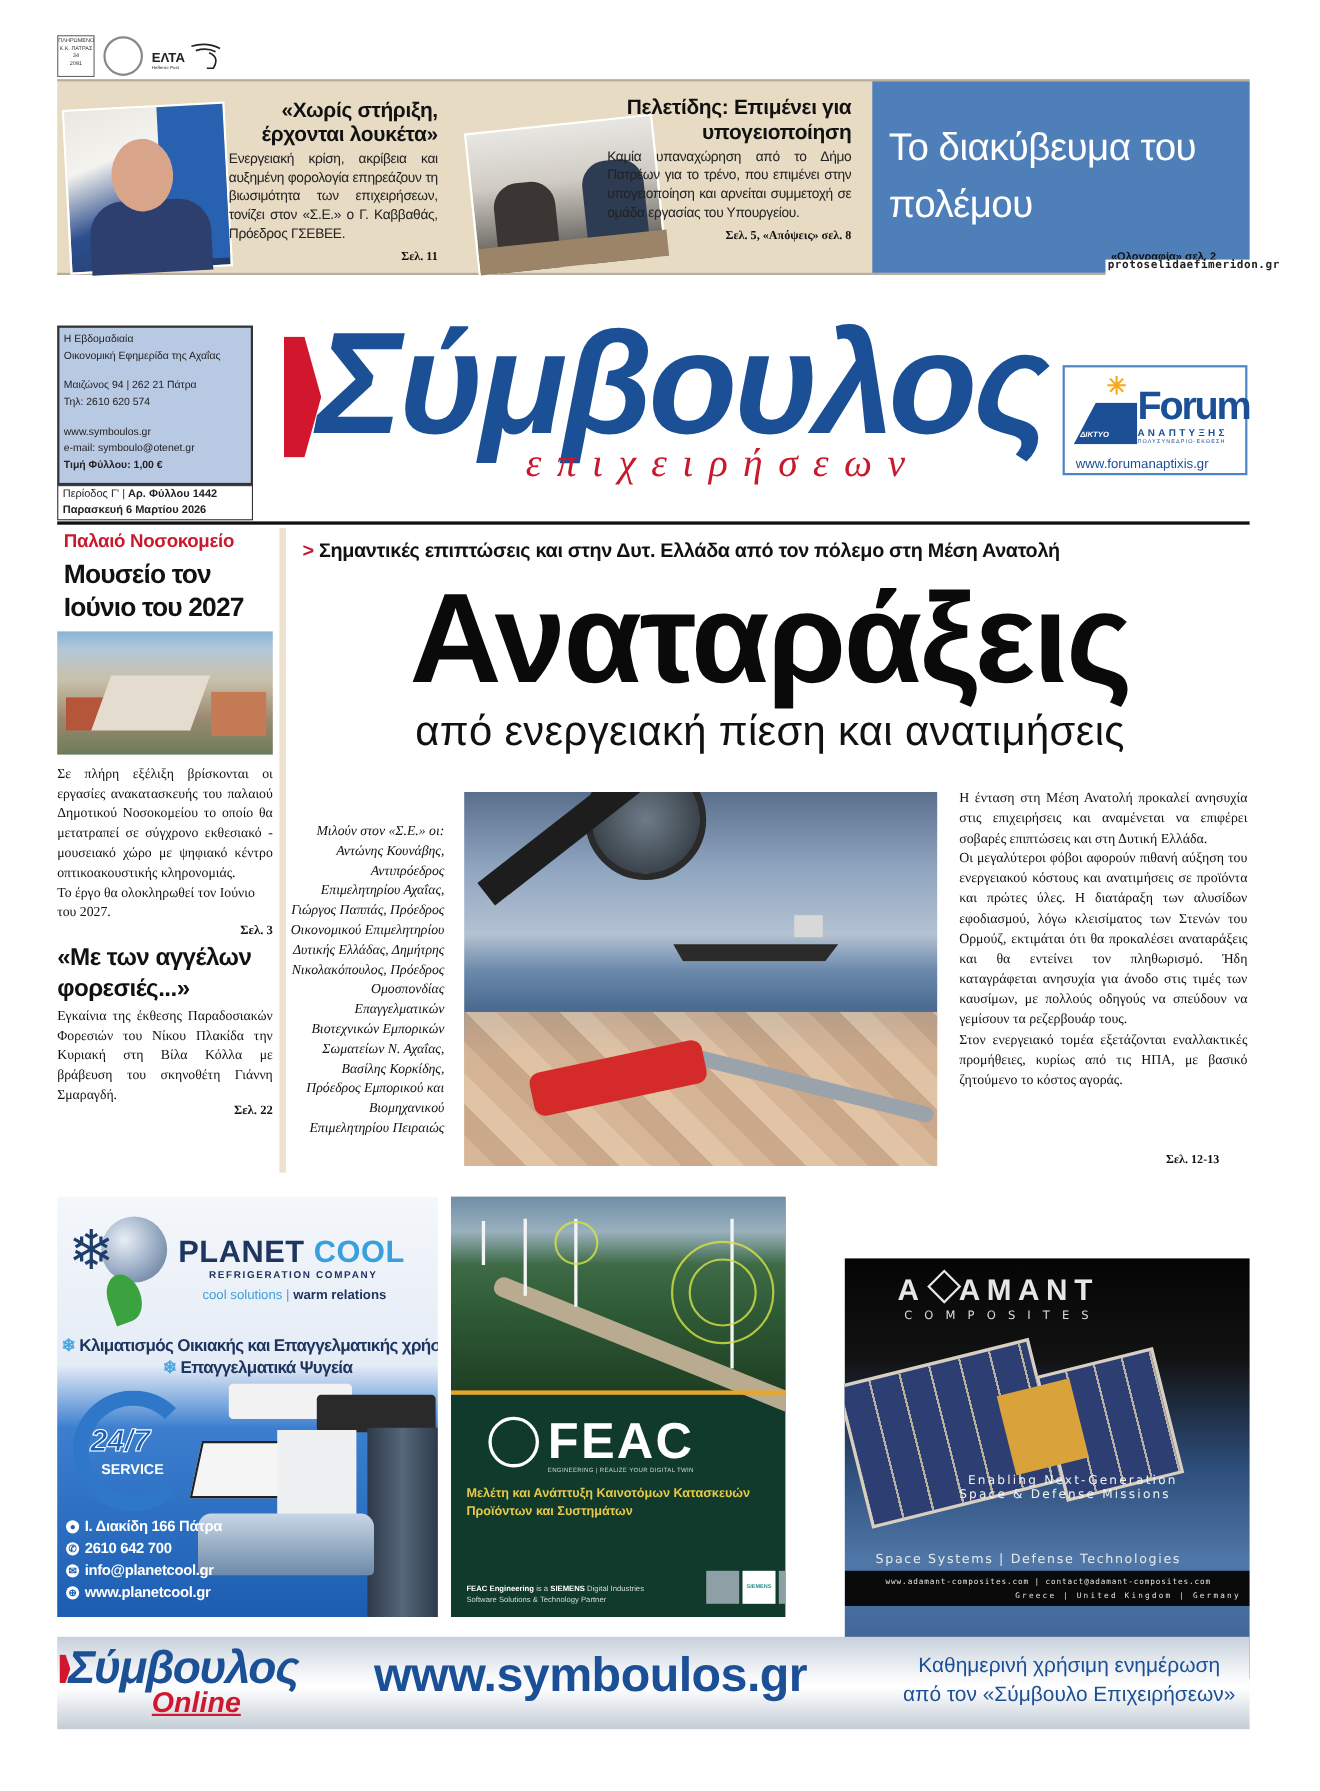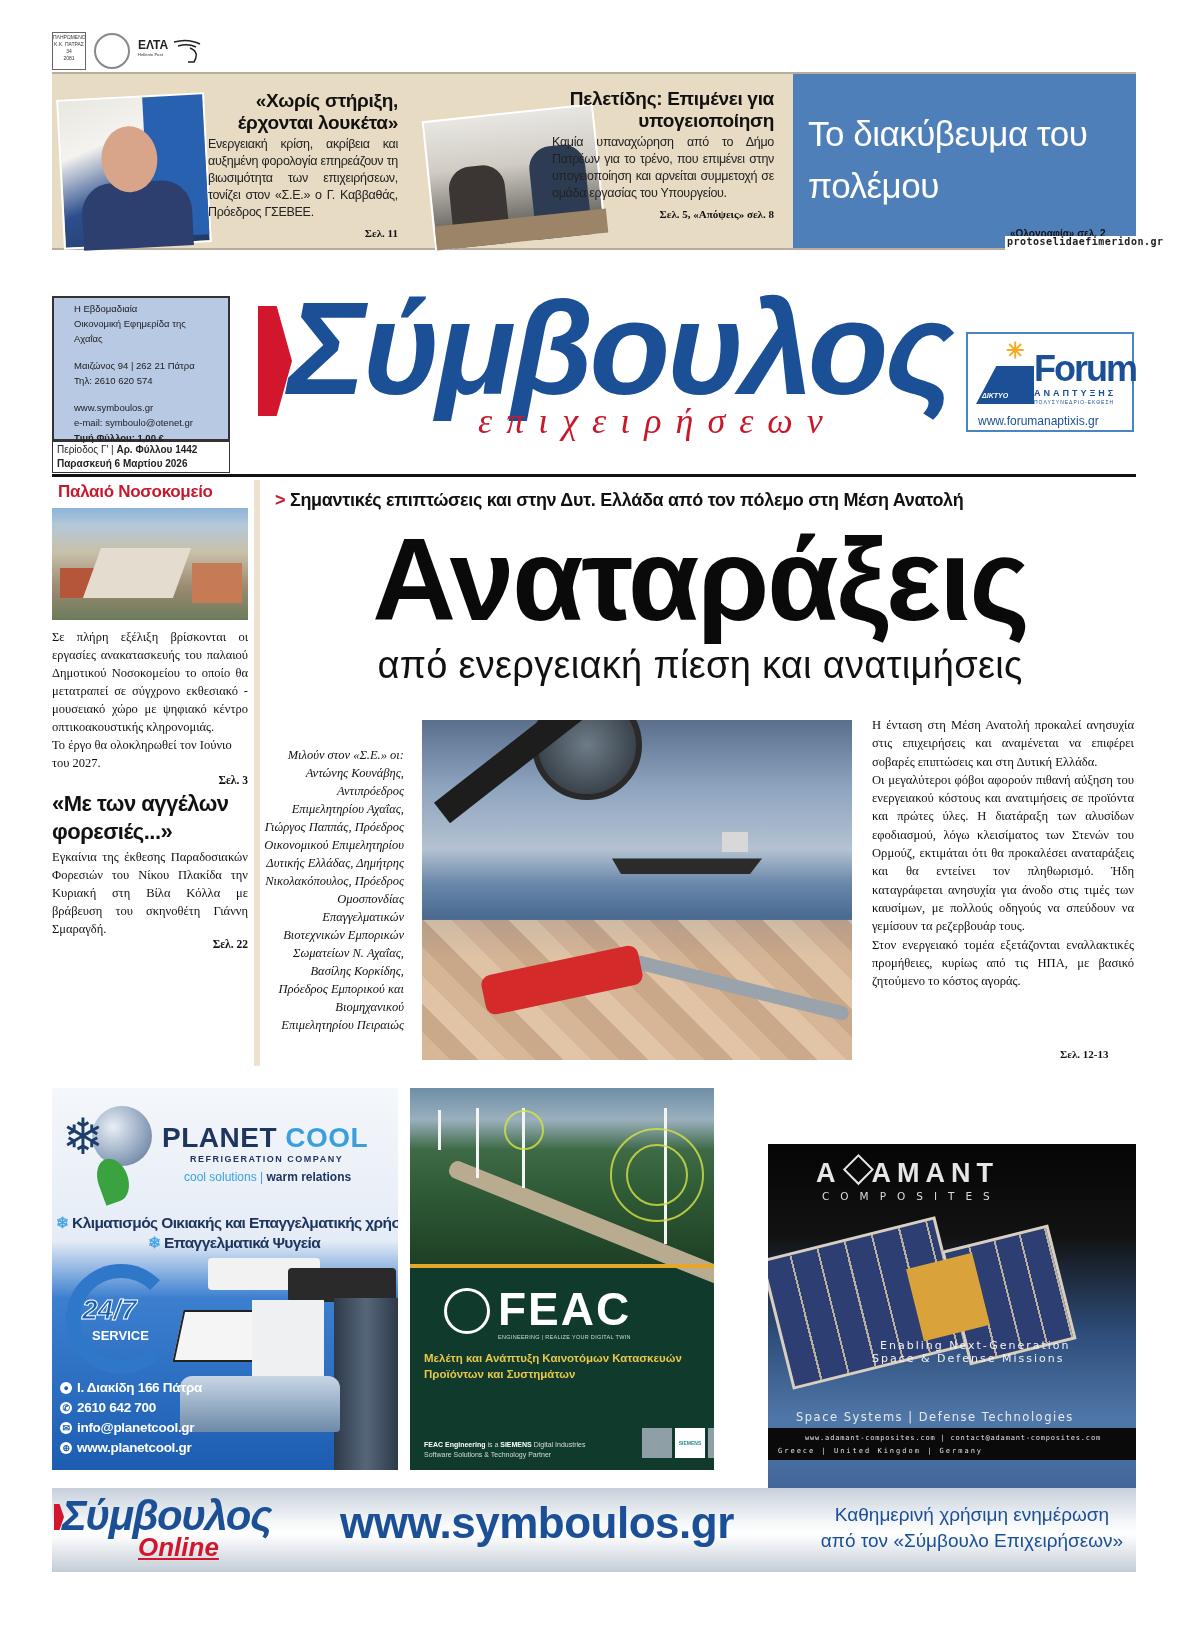--- a/index.html
+++ b/index.html
@@ -3,21 +3,21 @@
 <meta charset="utf-8">
 <style>
   * { box-sizing: border-box; margin: 0; padding: 0; }
   body { width: 1200px; height: 1628px; background: #ffffff; font-family: "Liberation Sans", sans-serif; position: relative; overflow: hidden; color: #111; }
   .abs { position: absolute; }
 
   
   .postal { left: 52px; top: 32px; display: flex; gap: 8px; align-items: center; }
   .postal-box { width: 34px; height: 38px; border: 1px solid #666; font-size: 5px; line-height: 7px; text-align: center; color: #333; padding-top: 1px; }
   .postal-seal { width: 36px; height: 36px; border-radius: 50%; border: 2px solid #888; display: flex; align-items: center; justify-content: center; font-size: 5px; color: #666; }
-  .elta { display: flex; align-items: flex-start; gap: 2px; font-family: "Liberation Sans", sans-serif; font-weight: bold; font-size: 12px; color: #222; }
+  .elta { display: flex; align-items: flex-end; gap: 2px; font-family: "Liberation Sans", sans-serif; font-weight: bold; font-size: 12px; color: #222; }
   .elta-sub { font-size: 4px; color: #666; display:block; }
 
   
   .teaser-band { left: 52px; top: 72px; width: 1084px; height: 178px; background: #e8dbc3; border-top: 2px solid #b8ad9c; border-bottom: 2px solid #b8ad9c; }
   .teaser1-photo { left: 60px; top: 96px; width: 148px; height: 150px; background: linear-gradient(160deg, #e9e7e0 0%, #f4f3ef 30%, #2c4e8c 60%, #233a66 100%); transform: rotate(-3deg); border: 2px solid #fff; }
   .teaser1-photo .face { position:absolute; left: 40px; top: 28px; width: 56px; height: 66px; border-radius: 50%; background: #d8a48a; }
   .teaser1-photo .flag { position:absolute; left: 84px; top: 0px; width: 60px; height: 140px; background: #2861b0; }
   .teaser1-photo .suit { position:absolute; left: 18px; top: 84px; width: 110px; height: 66px; background: #2c3f6e; border-radius: 30px 30px 0 0; }
   .teaser-title { font-weight: bold; color: #111; text-align: right; font-size: 19px; line-height: 22px; letter-spacing: -0.3px; }
   .teaser-body { text-align: justify; font-size: 12.5px; line-height: 17px; color: #222; letter-spacing: -0.3px; }
@@ -27,21 +27,21 @@
   .teaser2-photo .p1 { position:absolute; left: 18px; top: 48px; width: 56px; height: 80px; background: #3b3633; border-radius: 22px 22px 0 0; }
   .teaser2-photo .p2 { position:absolute; left: 100px; top: 36px; width: 56px; height: 92px; background: #2d3c52; border-radius: 22px 22px 0 0; }
   .teaser2-photo .desk { position:absolute; left: 0; top: 104px; width: 172px; height: 24px; background: #9c8468; }
 
   .teaser3 { left: 793px; top: 74px; width: 343px; height: 174px; background: #4f7fb8; }
   .teaser3-title { left: 808px; top: 108px; width: 320px; font-size: 35px; line-height: 52px; color: #ffffff; font-weight: normal; letter-spacing: -0.5px; }
   .teaser3-ref { left: 1010px; top: 228px; font-size: 10px; font-weight: bold; color: #111; }
   .watermark { left: 1005px; top: 236px; width: 145px; height: 14px; background: #fff; font-family: "DejaVu Sans Mono", monospace; font-size: 10px; font-weight: bold; letter-spacing: 0.5px; color: #222; padding-left: 2px; }
 
   
-  .info-box { left: 52px; top: 296px; width: 178px; height: 145px; background: #b8c9e4; border: 2px solid #333; font-size: 9.5px; line-height: 15px; color: #222; padding: 3px 20px; }
+  .info-box { left: 52px; top: 296px; width: 178px; height: 145px; background: #b8c9e4; border: 2px solid #333; font-size: 9.5px; line-height: 15px; color: #222; padding: 3px 4px; }
   .info-box .gap { height: 12px; }
   .info-box .price { font-weight: bold; }
   .issue-box { left: 52px; top: 441px; width: 178px; height: 32px; border: 1px solid #333; border-top: 1px solid #333; font-size: 10px; line-height: 14px; padding: 1px 4px; color: #222; }
   .issue-box b { font-weight: bold; }
 
   .logo { left: 250px; top: 292px; width: 680px; height: 160px; }
   .logo-mark { position:absolute; left: 8px; top: 14px; width: 34px; height: 110px; background: #d2162d; clip-path: polygon(0 0, 55% 0, 100% 50%, 55% 100%, 0 100%, 0 0); }
   .logo-main { position:absolute; left: 38px; top: -18px; font-family: "Liberation Sans", sans-serif; font-weight: bold; font-style: italic; font-size: 132px; line-height: 150px; color: #1b4f96; letter-spacing: -4px; }
   .logo-sub { position:absolute; left: 228px; top: 108px; font-family: "Liberation Serif", serif; font-style: italic; font-size: 36px; color: #c8192c; letter-spacing: 14px; }
 
@@ -138,21 +138,21 @@
   .ad-title .dia { display: inline-block; width: 22px; height: 22px; border: 2px solid #e6e6e6; transform: rotate(45deg) translateY(-2px); margin: 0 4px; }
   .ad-sub { position:absolute; left: 54px; top: 46px; font-size: 10.5px; color: #dcdcdc; letter-spacing: 11px; font-family: "DejaVu Sans", sans-serif; }
   .ad-sat { position:absolute; left: 6px; top: 92px; width: 180px; height: 134px; background: repeating-linear-gradient(90deg, #2d3f72 0 26px, #b9b0a0 26px 28px), #2d3f72; transform: rotate(-14deg); border: 3px solid #d8cfc0; }
   .ad-sat-body { position:absolute; left: 146px; top: 116px; width: 68px; height: 74px; background: #d9a23b; transform: rotate(-14deg); }
   .ad-sat2 { position:absolute; left: 186px; top: 92px; width: 110px; height: 118px; background: repeating-linear-gradient(90deg, #2d3f72 0 24px, #b9b0a0 24px 26px), #2d3f72; transform: rotate(-14deg); border: 3px solid #d8cfc0; }
   .ad-tag1 { position:absolute; left: 112px; top: 195px; font-size: 11px; color: #f2f2f2; letter-spacing: 2px; font-family: "DejaVu Sans", sans-serif; white-space: nowrap; }
   .ad-tag2 { position:absolute; left: 104px; top: 208px; font-size: 11px; color: #f2f2f2; letter-spacing: 2px; font-family: "DejaVu Sans", sans-serif; white-space: nowrap; }
   .ad-sys { position:absolute; left: 28px; top: 266px; font-size: 11.5px; color: #e8e8e8; letter-spacing: 1.5px; font-family: "DejaVu Sans", sans-serif; white-space: nowrap; }
   .ad-bar { position:absolute; left: 0; top: 284px; width: 368px; height: 32px; background: #0a0a0a; }
   .ad-web { position:absolute; left: 10px; top: 290px; width: 350px; text-align: center; font-size: 7px; color: #e2e2e2; letter-spacing: 0.8px; font-family: "DejaVu Sans Mono", monospace; white-space: nowrap; }
-  .ad-countries { position:absolute; left: 10px; top: 303px; width: 350px; text-align: left; font-size: 7px; color: #e2e2e2; letter-spacing: 2px; font-family: "DejaVu Sans Mono", monospace; }
+  .ad-countries { position:absolute; left: 10px; top: 303px; width: 350px; text-align: right; font-size: 7px; color: #e2e2e2; letter-spacing: 2px; font-family: "DejaVu Sans Mono", monospace; }
 
   
   .footer { left: 52px; top: 1488px; width: 1084px; height: 84px; background: linear-gradient(180deg, #c7d0db 0%, #f4f6f8 40%, #ffffff 55%, #c3ccd6 100%); }
   .f-mark { position:absolute; left: 2px; top: 16px; width: 10px; height: 26px; background: #d2162d; clip-path: polygon(0 0, 55% 0, 100% 50%, 55% 100%, 0 100%); }
   .f-logo { position:absolute; left: 10px; top: 4px; font-size: 42px; font-weight: bold; font-style: italic; color: #1b4f96; letter-spacing: -1.5px; }
   .f-online { position:absolute; left: 86px; top: 44px; font-size: 26px; font-weight: bold; font-style: italic; color: #d2162d; text-decoration: underline; }
   .f-url { position:absolute; left: 288px; top: 10px; font-size: 44px; font-weight: bold; color: #1b4f96; letter-spacing: -0.5px; }
   .f-tag { position:absolute; left: 760px; top: 14px; width: 320px; text-align: center; font-size: 19px; line-height: 26px; color: #1b4f96; }
 </style>
 </head>
@@ -235,20 +235,21 @@
   <div class="forum-name">Forum</div>
   <div class="forum-sub">ΑΝΑΠΤΥΞΗΣ</div>
   <div class="forum-sub2">ΠΟΛΥΣΥΝΕΔΡΙΟ-ΕΚΘΕΣΗ</div>
   <div class="forum-url">www.forumanaptixis.gr</div>
 </div>
 
 <div class="abs mast-rule"></div>
 
 <div class="abs left-col">
   <div class="kicker" style="margin-left:6px; margin-top:2px;">Παλαιό Νοσοκομείο</div>
+  <div class="h2" style="margin-left:6px; margin-top:6px;">Μουσείο τον Ιούνιο του 2027</div>
   <div class="news-photo" style="margin-top:6px;">
     <div class="b2"></div>
       <div class="b1"></div>
       <div class="b3"></div>
   </div>
   <div class="serif-body" style="margin-top:8px;">Σε πλήρη εξέλιξη βρίσκονται οι εργασίες ανακατασκευής του παλαιού Δημοτικού Νοσοκομείου το οποίο θα μετατραπεί σε σύγχρονο εκθεσιακό - μουσειακό χώρο με ψηφιακό κέντρο οπτικοακουστικής κληρονομιάς.</div>
   <div class="serif-body" style="text-align:left;">Το έργο θα ολοκληρωθεί τον Ιούνιο του 2027.</div>
   <div class="sel-ref" style="margin-top:2px;">Σελ. 3</div>
   <div class="h3" style="margin-top:4px;">«Με των αγγέλων φορεσιές...»</div>
   <div class="serif-body" style="margin-top:2px;">Εγκαίνια της έκθεσης Παραδοσιακών Φορεσιών του Νίκου Πλακίδα την Κυριακή στη Βίλα Κόλλα με βράβευση του σκηνοθέτη Γιάννη Σμαραγδή.</div>

